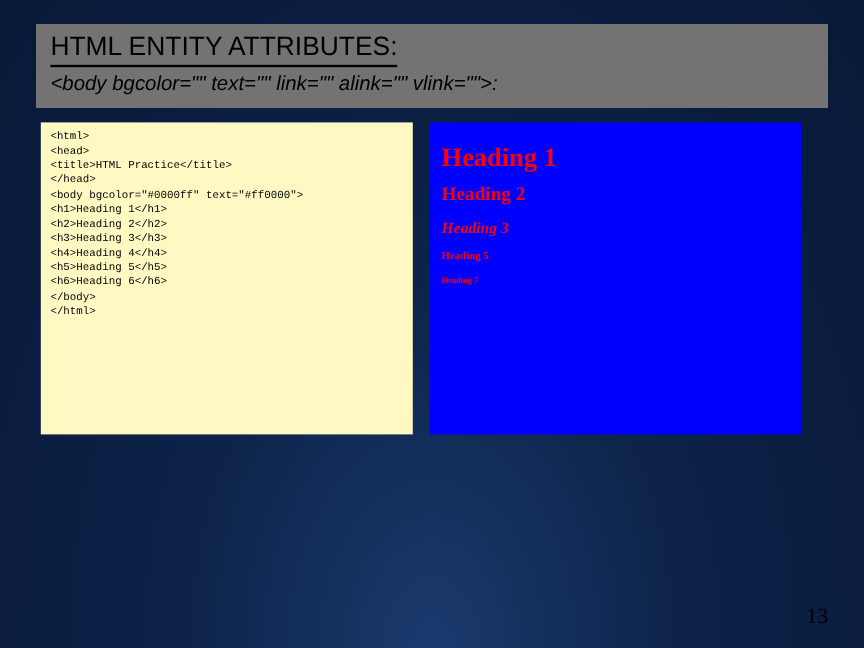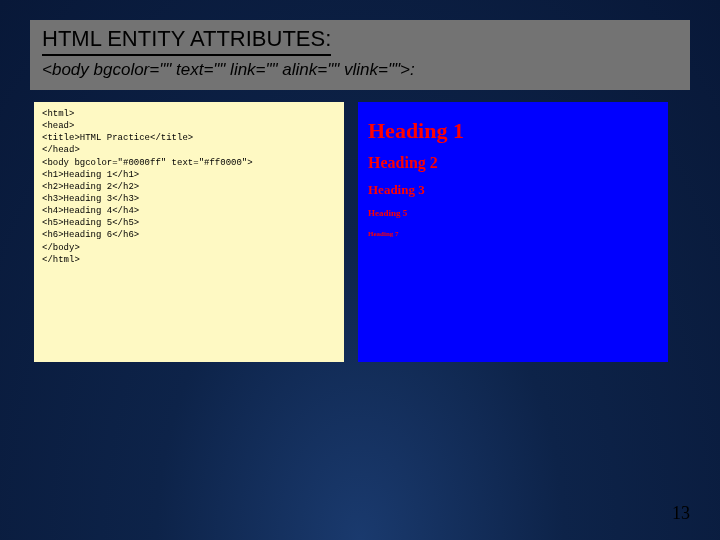--- a/index.html
+++ b/index.html
@@ -57,21 +57,21 @@
   .preview-panel {
     background: #0000ff;
     width: 310px;
     height: 260px;
     padding: 12px 10px;
     color: #ff0000;
     font-family: "Times New Roman", serif;
   }
   .preview-panel .h1 { font-size: 22px; font-weight: bold; margin: 4px 0 10px 0; }
   .preview-panel .h2 { font-size: 16px; font-weight: bold; margin: 0 0 10px 0; }
-  .preview-panel .h3 { font-size: 13px; font-weight: bold; margin: 0 0 10px 0; }
+  .preview-panel .h3 { font-size: 13px; font-weight: bold; margin: 0 0 10px 0; font-style: italic; }
   .preview-panel .h4 { font-size: 11px; font-weight: bold; margin: 0 0 12px 0; }
   .preview-panel .h5 { font-size: 9px;  font-weight: bold; margin: 0 0 12px 0; }
   .preview-panel .h6 { font-size: 7px;  font-weight: bold; margin: 0 0 10px 0; }
   .page-number {
     position: absolute;
     bottom: 16px;
     right: 30px;
     color: #000000;
     font-size: 18px;
     font-family: "Times New Roman", serif;

